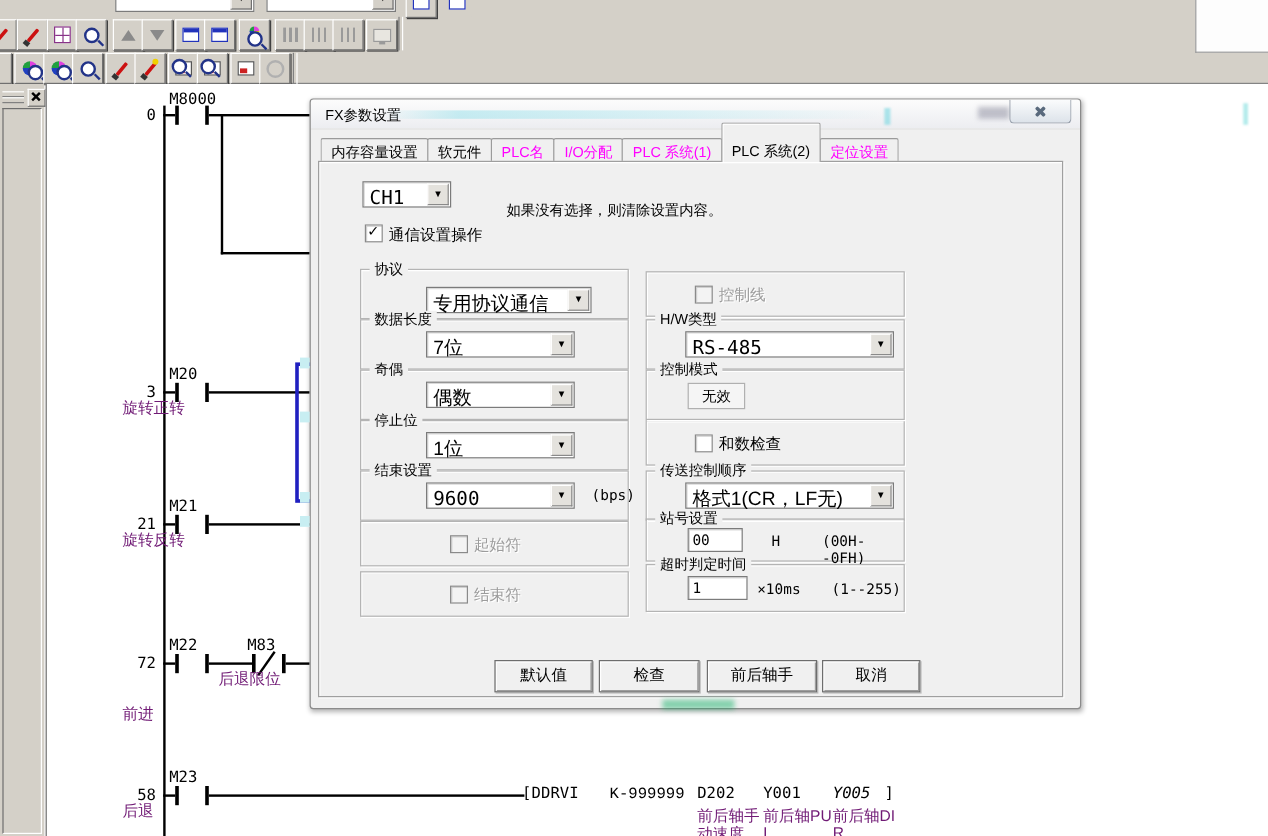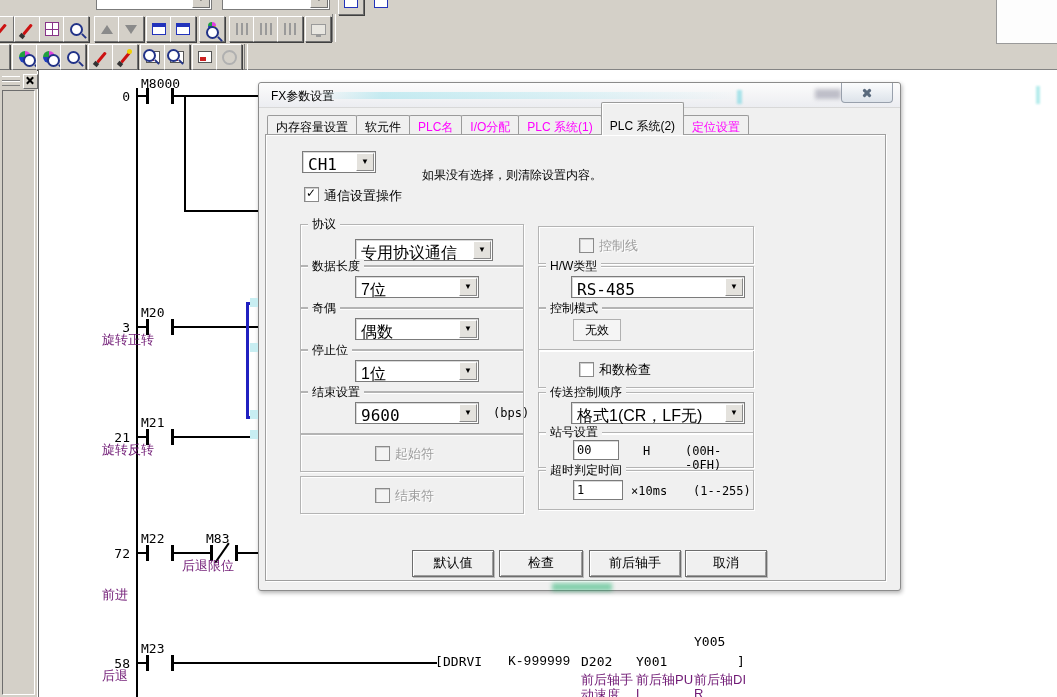--- a/index.html
+++ b/index.html
@@ -220,21 +220,21 @@
     <div class="contact" style="left:146px;top:655px;"></div>
     <div class="dev" style="left:141px;top:641px;">M23</div>
     <div class="cmt" style="left:102px;top:667px;">后退</div>
 
     <div>
       <span class="dev" style="left:435px;top:654px;">[</span>
       <span class="dev" style="left:443px;top:654px;">DDRVI</span>
       <span class="dev" style="left:508px;top:654px;font-family:Liberation Mono, monospace;">K-999999</span>
       <span class="dev" style="left:581px;top:654px;">D202</span>
       <span class="dev" style="left:636px;top:654px;">Y001</span>
-      <span class="dev" style="left:694px;top:634px;">Y005</span>
+      <span class="dev" style="left:694px;top:654px;font-style:italic;">Y005</span>
       <span class="dev" style="left:737px;top:654px;">]</span>
     </div>
     <div class="cmt" style="left:581px;top:671px;">前后轴手</div>
     <div class="cmt" style="left:581px;top:686px;">动速度</div>
     <div class="cmt" style="left:636px;top:671px;">前后轴PU</div>
     <div class="cmt" style="left:636px;top:686px;">L</div>
     <div class="cmt" style="left:694px;top:671px;">前后轴DI</div>
     <div class="cmt" style="left:694px;top:686px;">R</div>
   </div>
 

